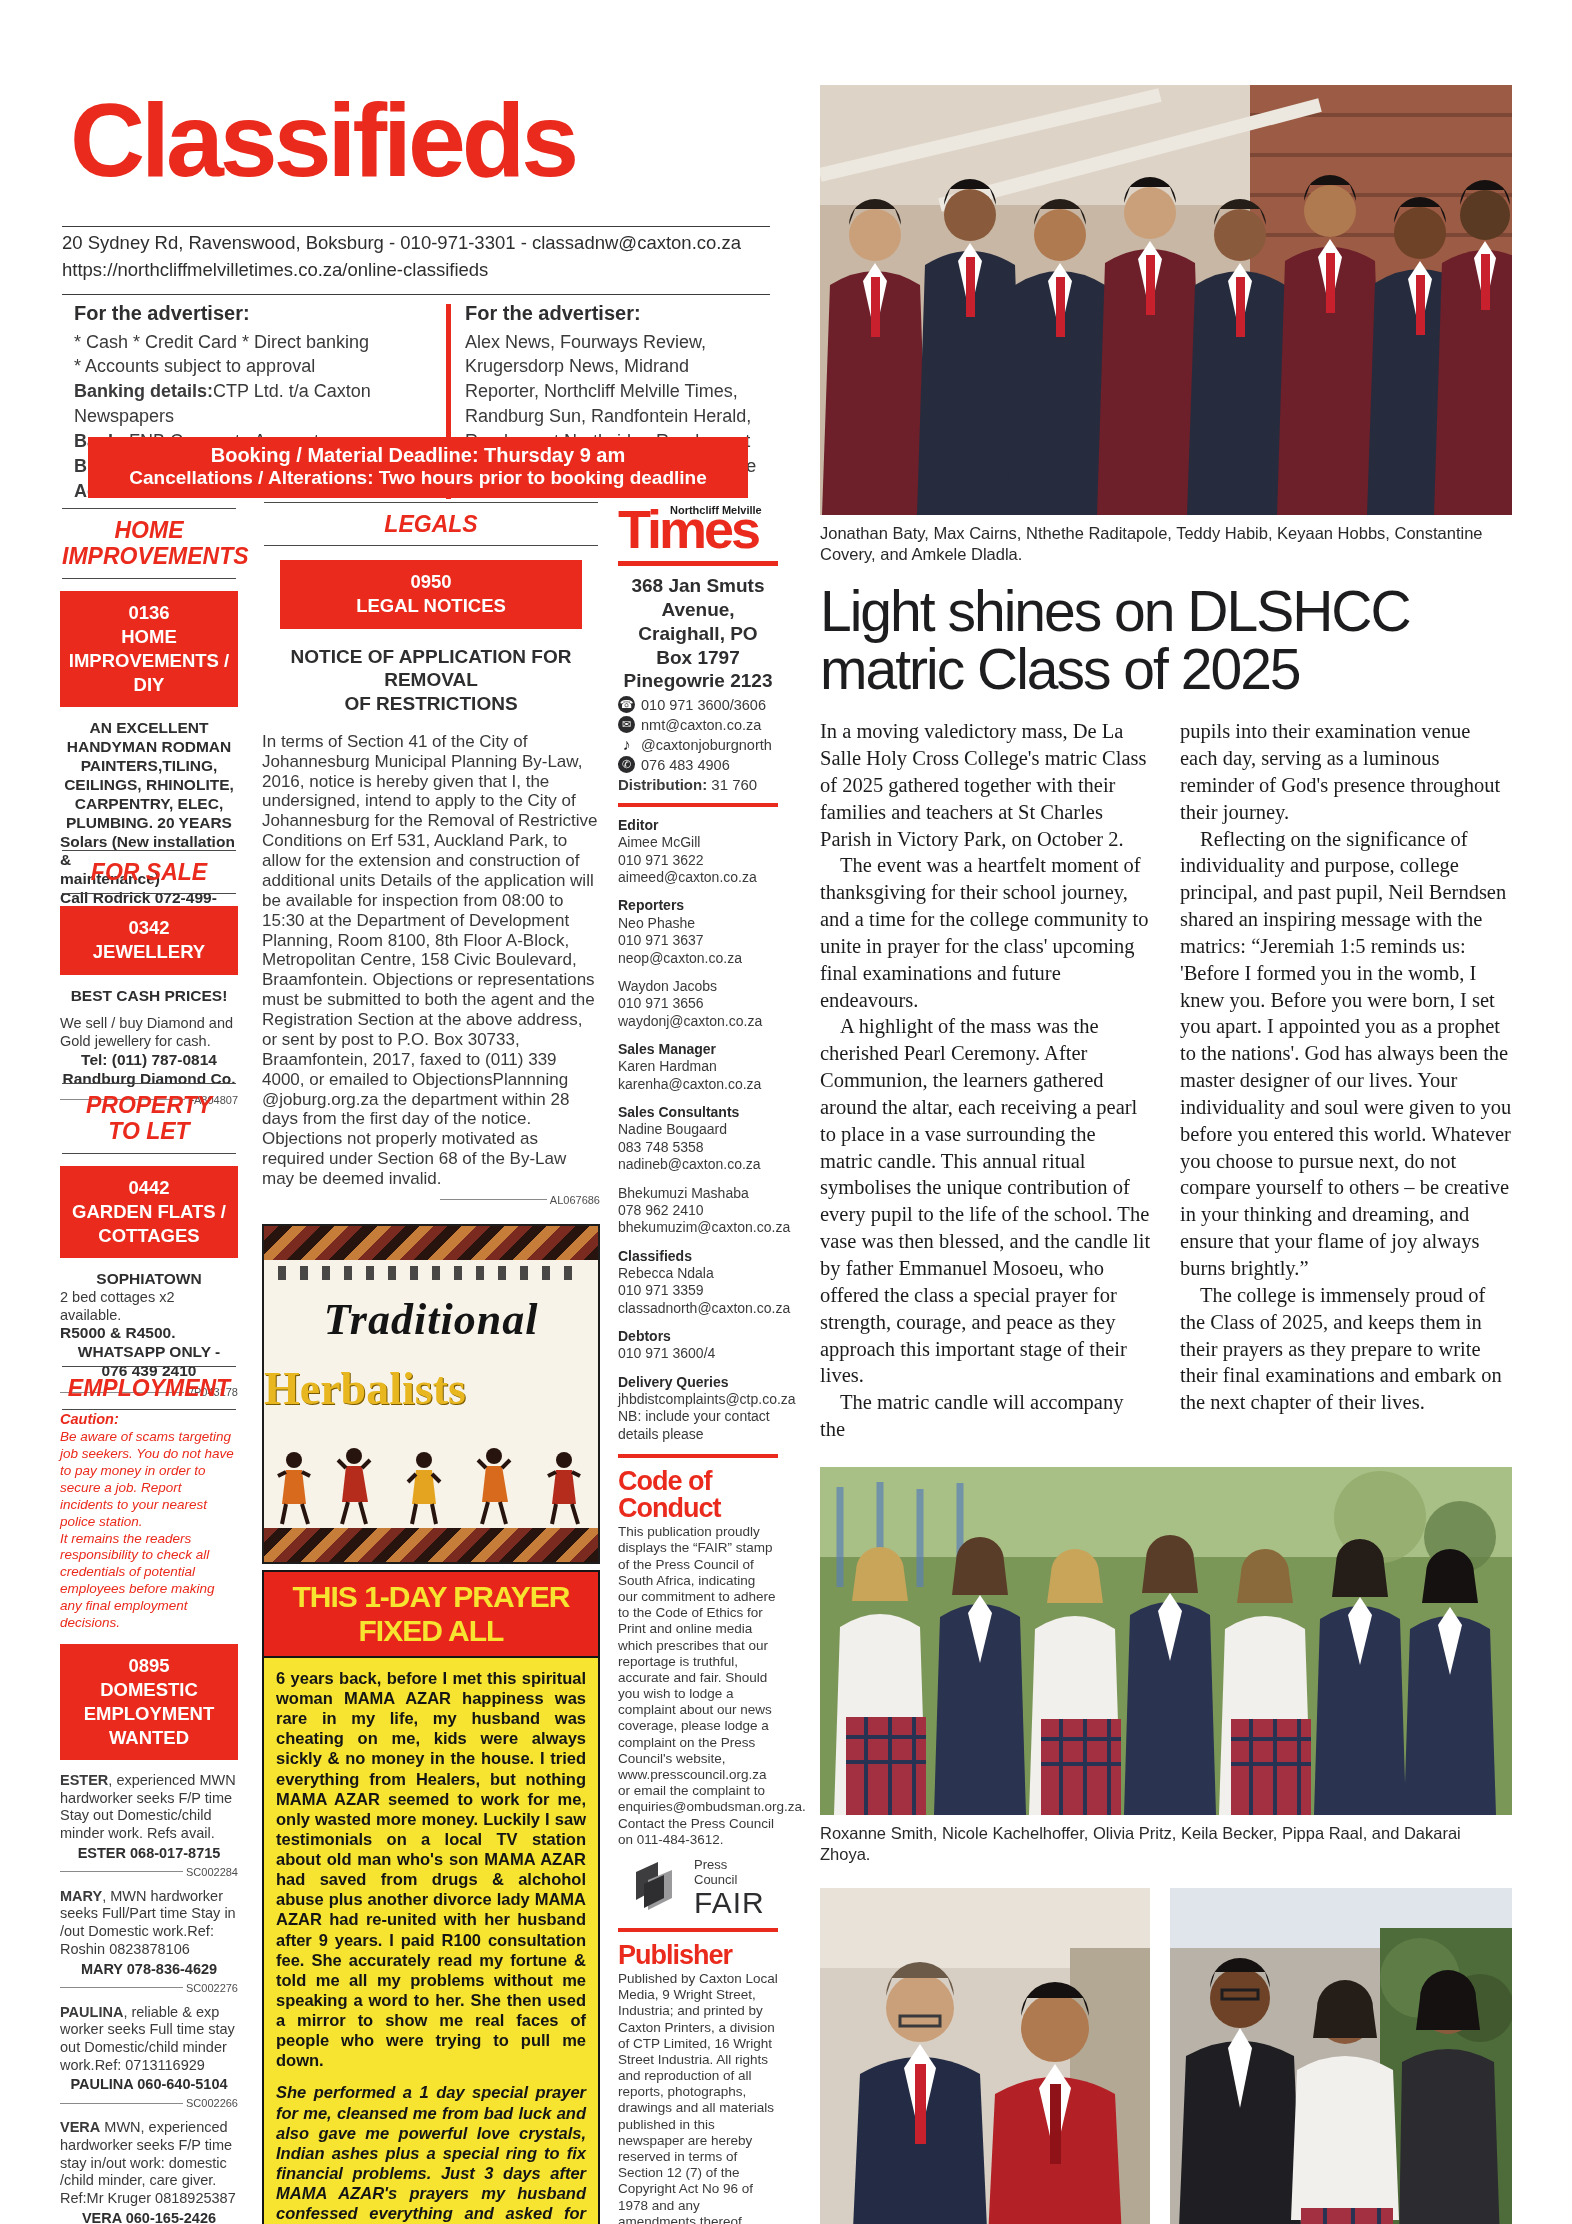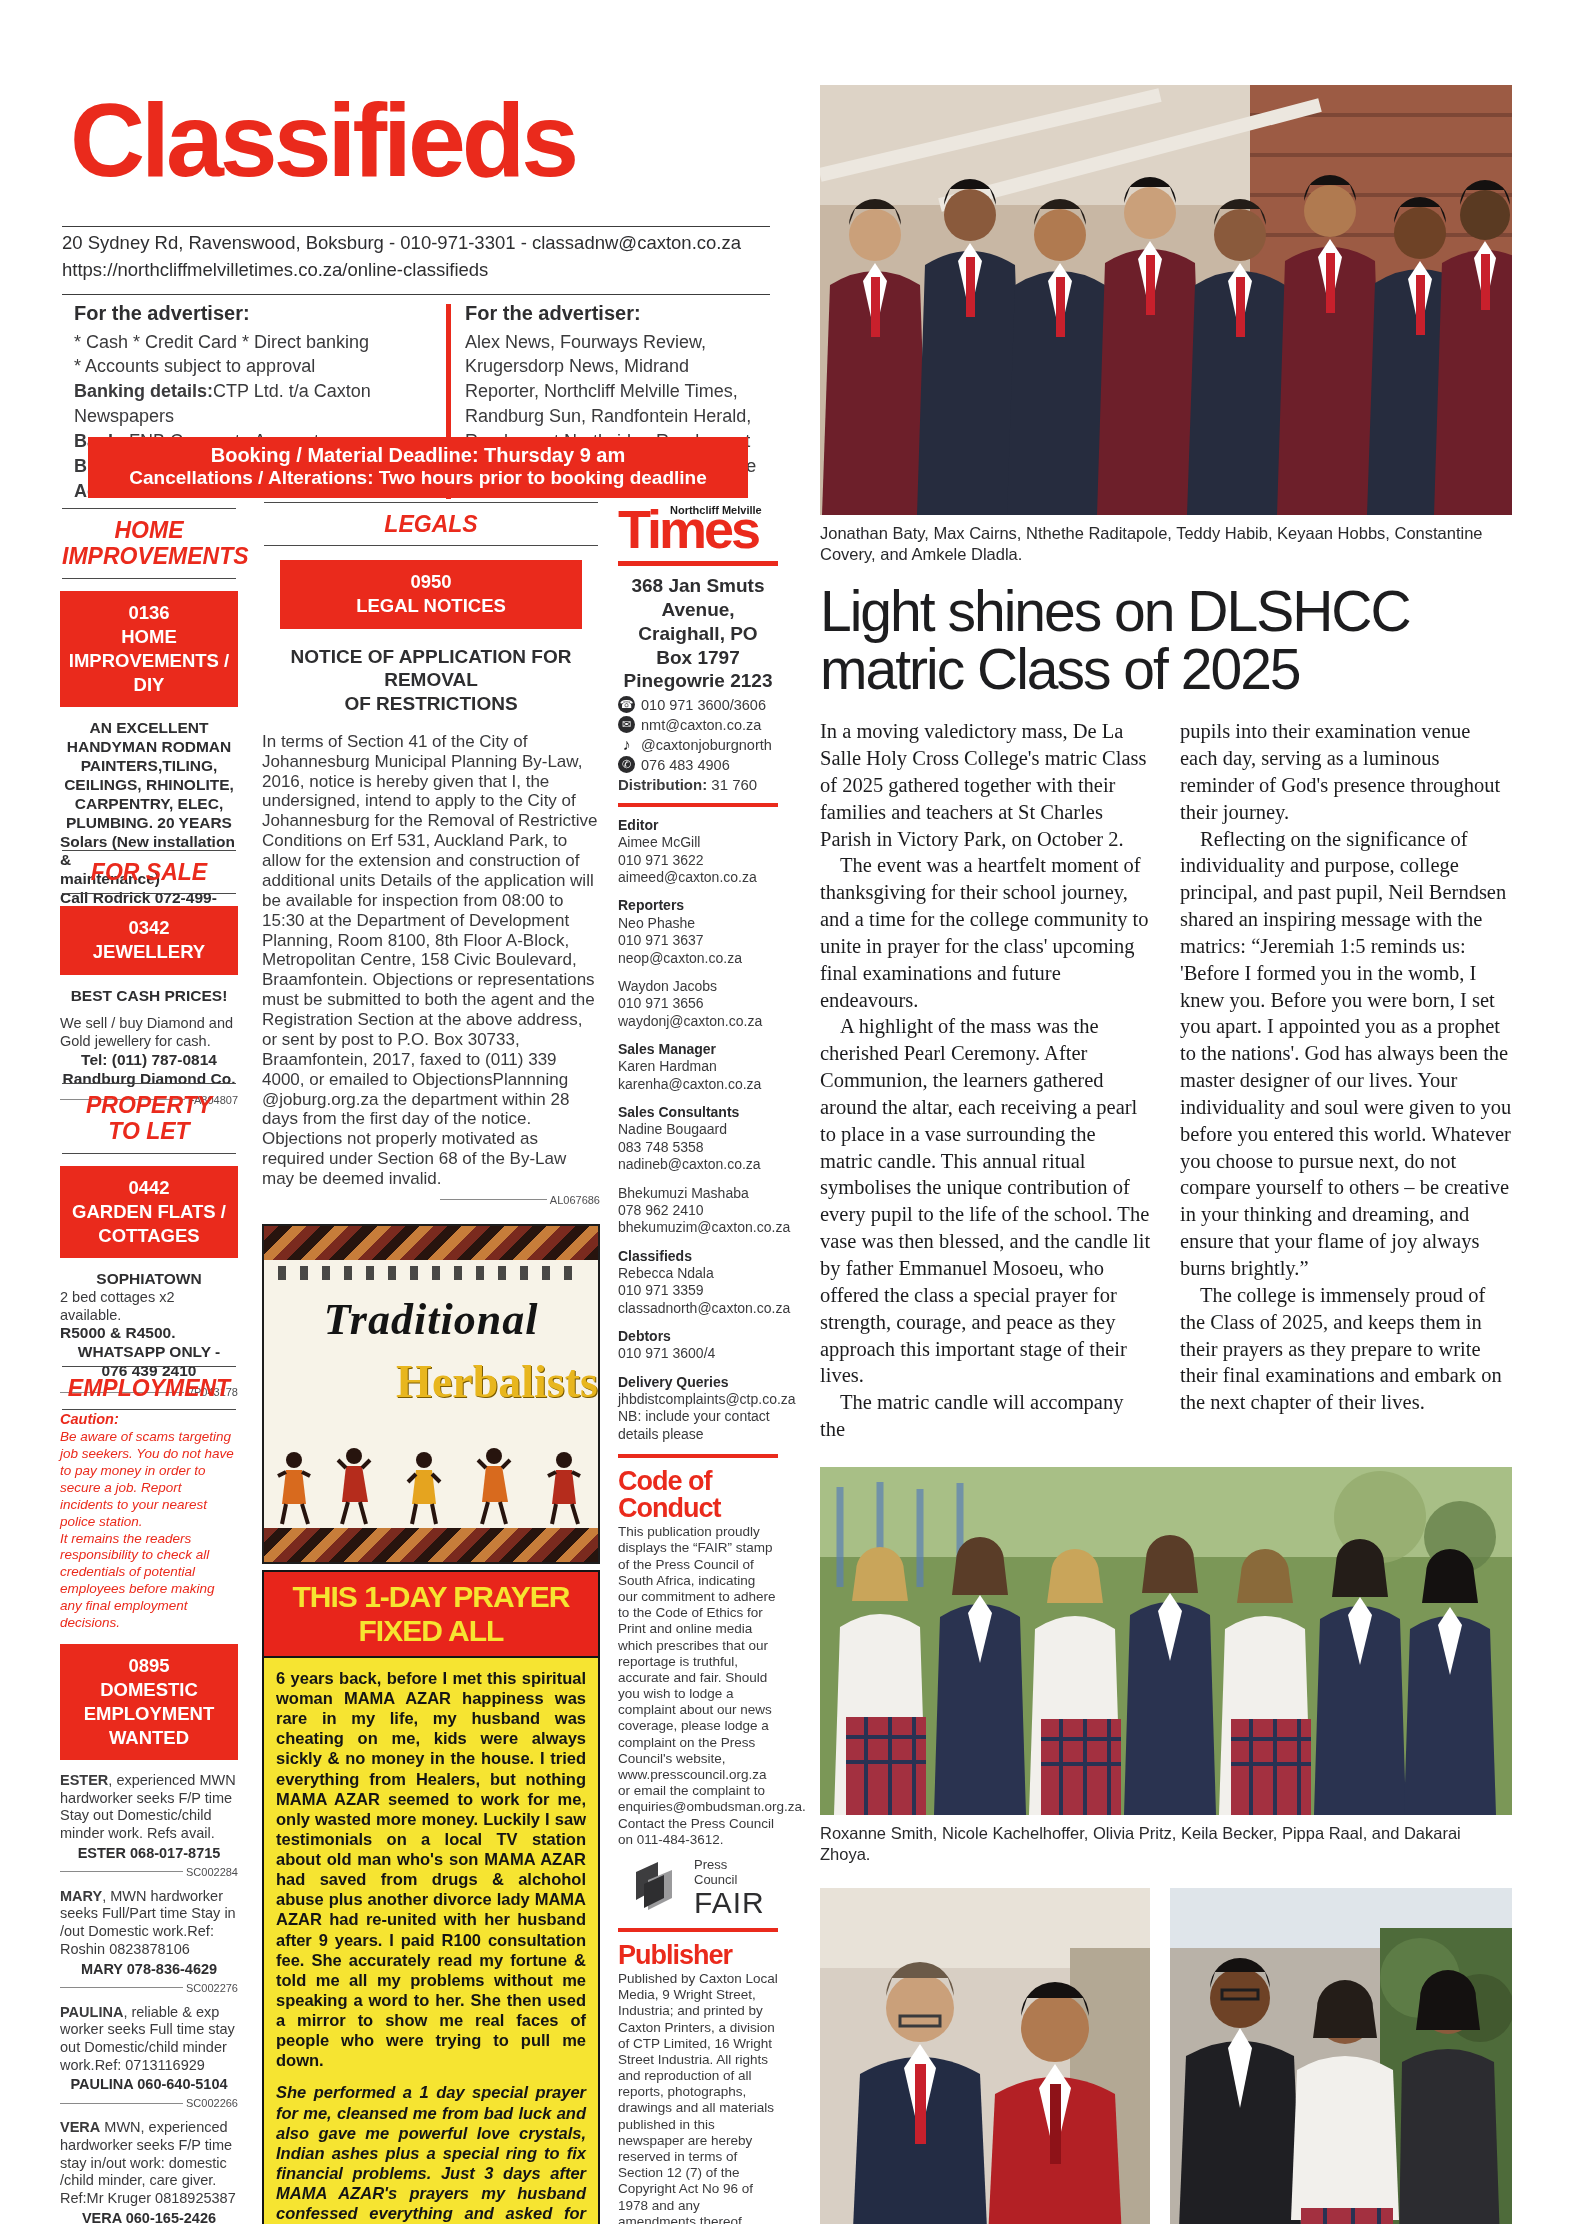--- a/index.html
+++ b/index.html
@@ -44,21 +44,21 @@
   
   #colB{position:absolute;left:262px;top:502px;width:338px;}
   #legal-title{margin-top:16px;text-align:center;font-weight:bold;font-size:19px;line-height:1.25;color:#2e2e30;}
   #legal-body{margin-top:16px;font-size:17px;line-height:1.17;color:#3a3a3c;}
   
   #herbal{margin-top:18px;border:2px solid #1d1d1d;background:#f7f3e8;height:336px;position:relative;overflow:hidden;}
   .tribal{height:34px;background:repeating-linear-gradient(135deg,#7a2a1e 0 10px,#27140e 10px 20px,#c77d3a 20px 30px);}
   .tribal.b{position:absolute;bottom:0;left:0;right:0;}
   #herbal .tri-row{height:14px;background:repeating-linear-gradient(90deg,#1d1d1d 0 8px,#f7f3e8 8px 22px);margin:6px 14px 0 14px;opacity:.8;}
   #herbal .t1{font-family:"Liberation Serif",serif;font-style:italic;font-weight:bold;font-size:44px;color:#141414;text-align:center;margin-top:14px;letter-spacing:1px;}
-  #herbal .t2{font-family:"Liberation Serif",serif;font-weight:bold;font-size:46px;color:#e8b61e;text-align:right;margin-top:10px;text-shadow:1px 1px 0 #7a5a00;}
+  #herbal .t2{font-family:"Liberation Serif",serif;font-weight:bold;font-size:46px;color:#e8b61e;text-align:left;margin-top:17px;text-shadow:1px 1px 0 #7a5a00;}
   #dancers{position:absolute;left:0;right:0;bottom:34px;height:86px;}
   
   #prayer{margin-top:6px;border:2.5px solid #151515;background:#f6e431;}
   #prayer .banner{background:#e8251b;color:#f6e431;text-align:center;font-weight:900;font-size:30px;letter-spacing:-1px;padding:8px 2px;border-bottom:2.5px solid #151515;}
   #prayer .inner{padding:10px 12px 14px 12px;color:#141414;}
   #prayer .head{font-weight:900;font-size:25px;letter-spacing:-1px;text-align:center;margin-bottom:8px;}
   #prayer .p1{font-weight:bold;font-size:16.5px;line-height:1.22;text-align:justify;}
   #prayer .p2{font-weight:bold;font-style:italic;font-size:16.5px;line-height:1.22;text-align:justify;margin-top:12px;}
   
   #colC{position:absolute;left:618px;top:500px;width:160px;color:#3a3a3c;}

